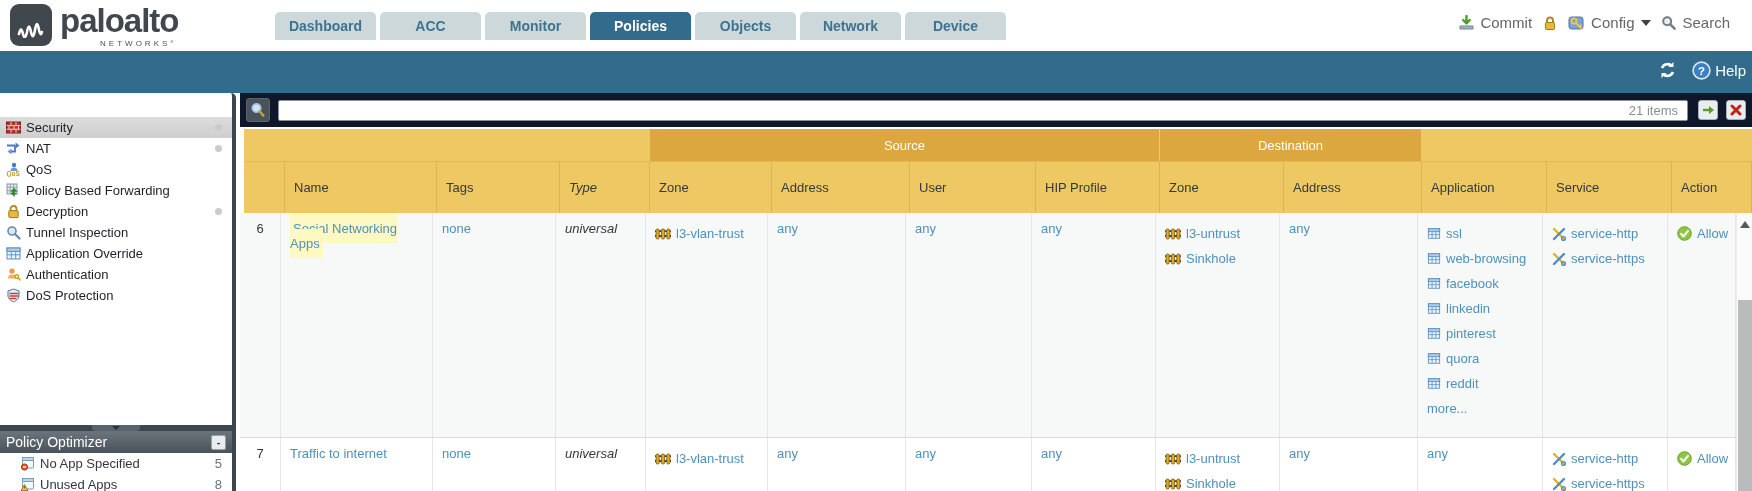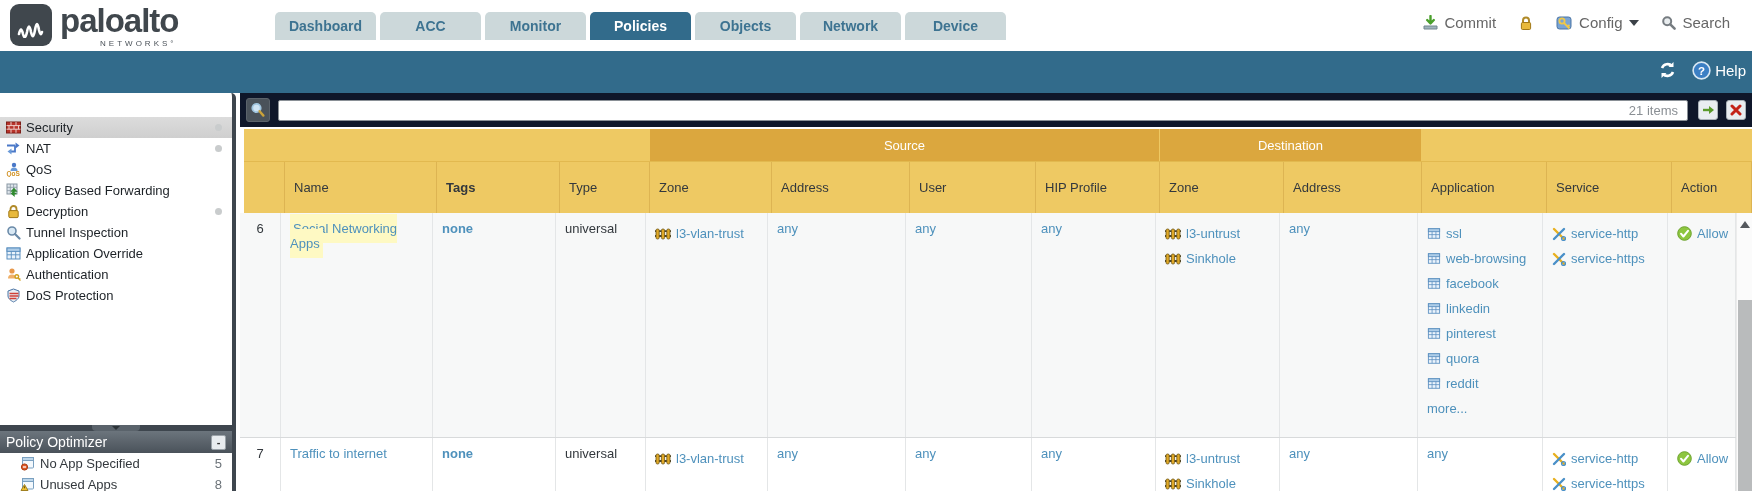--- a/index.html
+++ b/index.html
@@ -12,21 +12,21 @@
   .logo-mark { width:42px; height:42px; background:#40474d; border-radius:9px; display:flex; align-items:center; justify-content:center; }
   .logo-word { display:flex; flex-direction:column; }
   .logo-word .brand { font-size:33px; font-weight:bold; color:#40474d; letter-spacing:-1px; line-height:34px; }
   .logo-word .sub { font-size:8px; letter-spacing:3px; color:#4a5158; align-self:flex-end; margin-top:1px; padding-right:2px; }
 
   .tabs { position:absolute; left:275px; bottom:0; display:flex; gap:4px; }
   .tab { width:101px; height:28px; line-height:28px; text-align:center; font-size:14px; font-weight:bold;
          color:#3d7391; background:#ccd8da; border-radius:5px 5px 0 0; cursor:pointer; }
   .tab.active { background:#326b8b; color:#fff; }
 
-  .top-actions { position:absolute; right:22px; top:14px; display:flex; align-items:center; gap:22px; color:#666; font-size:15px; }
+  .top-actions { position:absolute; right:22px; top:14px; display:flex; align-items:center; gap:10px; color:#666; font-size:15px; }
   .top-actions .act { display:flex; align-items:center; gap:5px; cursor:pointer; }
   .caret-down { width:0; height:0; border-left:5px solid transparent; border-right:5px solid transparent; border-top:6px solid #3c4248; margin-left:2px; }
 
   
   .band { position:absolute; left:0; top:51px; width:1752px; height:42px; background:#326b8b; }
   .band-right { position:absolute; right:6px; top:9px; display:flex; align-items:center; gap:14px; color:#fff; font-size:15px; }
   .band-right .help { display:flex; align-items:center; gap:4px; cursor:pointer; }
 
   
   .content { position:absolute; left:0; top:93px; width:1752px; height:398px; }
@@ -69,22 +69,22 @@
   .prow.alt { background:#f7f8f8; }
   .prow + .prow { border-top:1px solid #d8dadb; }
   .bcell { padding:8px 0 0 9px; border-right:1px solid #e4e6e7; font-size:13px; }
   .bcell .line { display:flex; align-items:center; gap:5px; height:25px; }
   .link { color:#4e91bc; cursor:pointer; text-decoration:none; }
   .plain { color:#33383d; }
   .rownum { padding-left:0; text-align:center; color:#33383d; }
   .hl { background:#fef9c3; padding:7px 3px; }
 
   
-  .w0{width:41px;flex:0 0 41px;} .w1{width:152px;flex:0 0 152px;} .w2{width:123px;flex:0 0 123px;font-weight:bold;}
-  .w3{width:90px;flex:0 0 90px;} .w4{width:122px;flex:0 0 122px;} .w5{width:138px;flex:0 0 138px;}
+  .w0{width:41px;flex:0 0 41px;} .w1{width:152px;flex:0 0 152px;} .w2{width:123px;flex:0 0 123px;}
+  .w3{width:90px;flex:0 0 90px;font-style:italic;} .w4{width:122px;flex:0 0 122px;} .w5{width:138px;flex:0 0 138px;}
   .w6{width:126px;flex:0 0 126px;} .w7{width:124px;flex:0 0 124px;} .w8{width:124px;flex:0 0 124px;}
   .w9{width:138px;flex:0 0 138px;} .w10{width:125px;flex:0 0 125px;} .w11{width:125px;flex:0 0 125px;}
   .w12{flex:1;}
   .gw-left{width:406px;flex:0 0 406px;} .gw-src{width:510px;flex:0 0 510px;} .gw-dst{width:262px;flex:0 0 262px;} .gw-right{flex:1;}
 
   .row6 { height:224px; }
   .row7 { height:54px; }
 
   
   .vscroll { position:absolute; right:0; top:120px; width:16px; height:278px; background:#fbfbfb; border-left:1px solid #ececec; }

